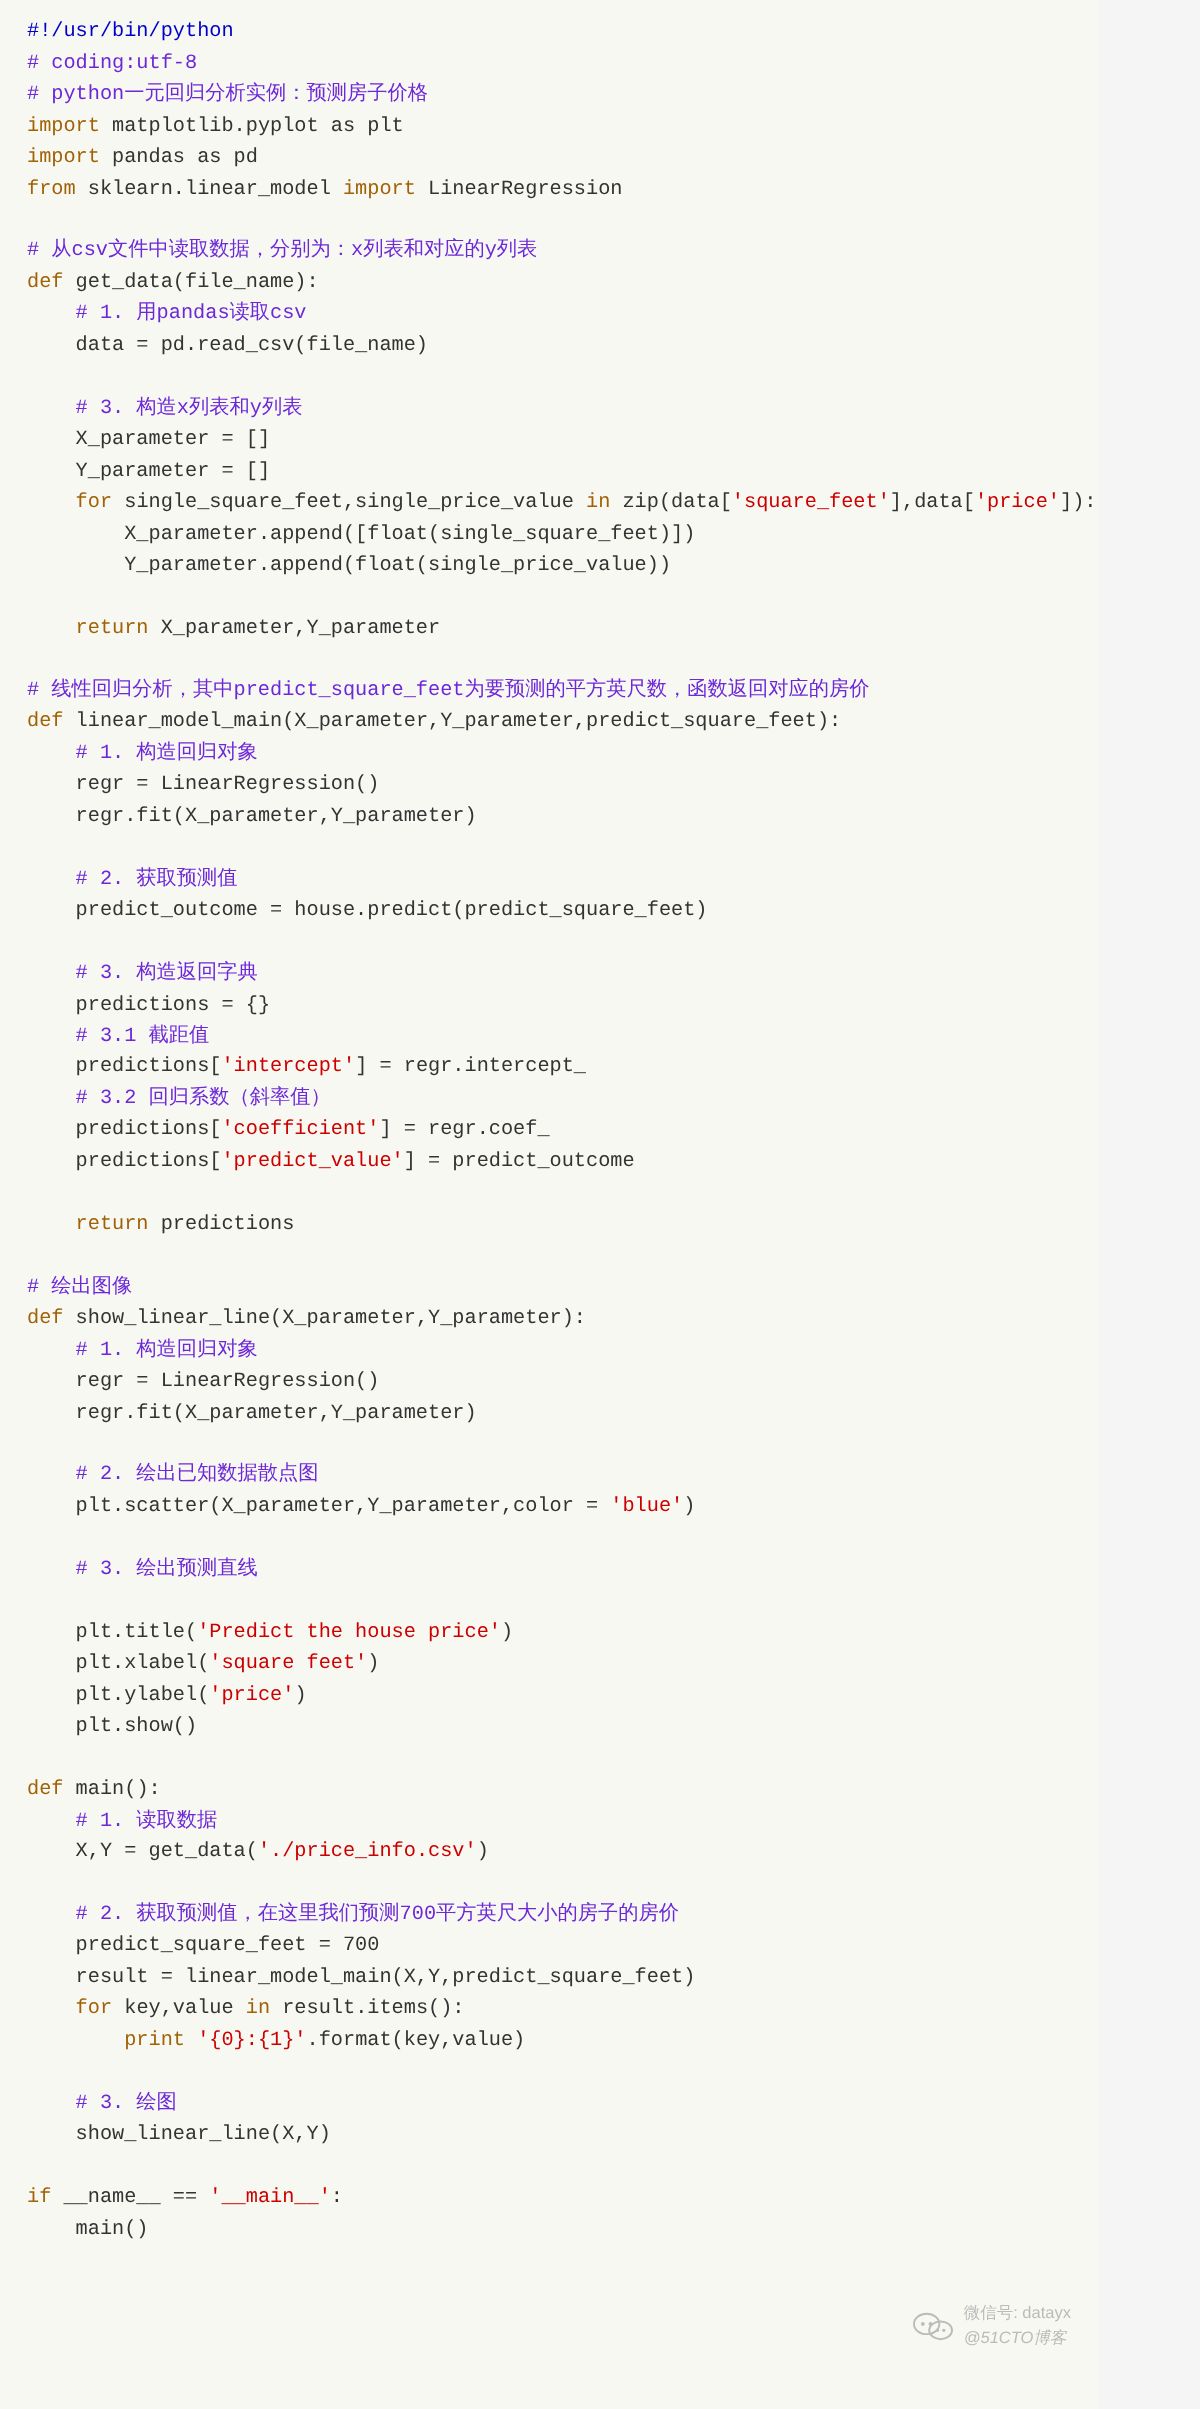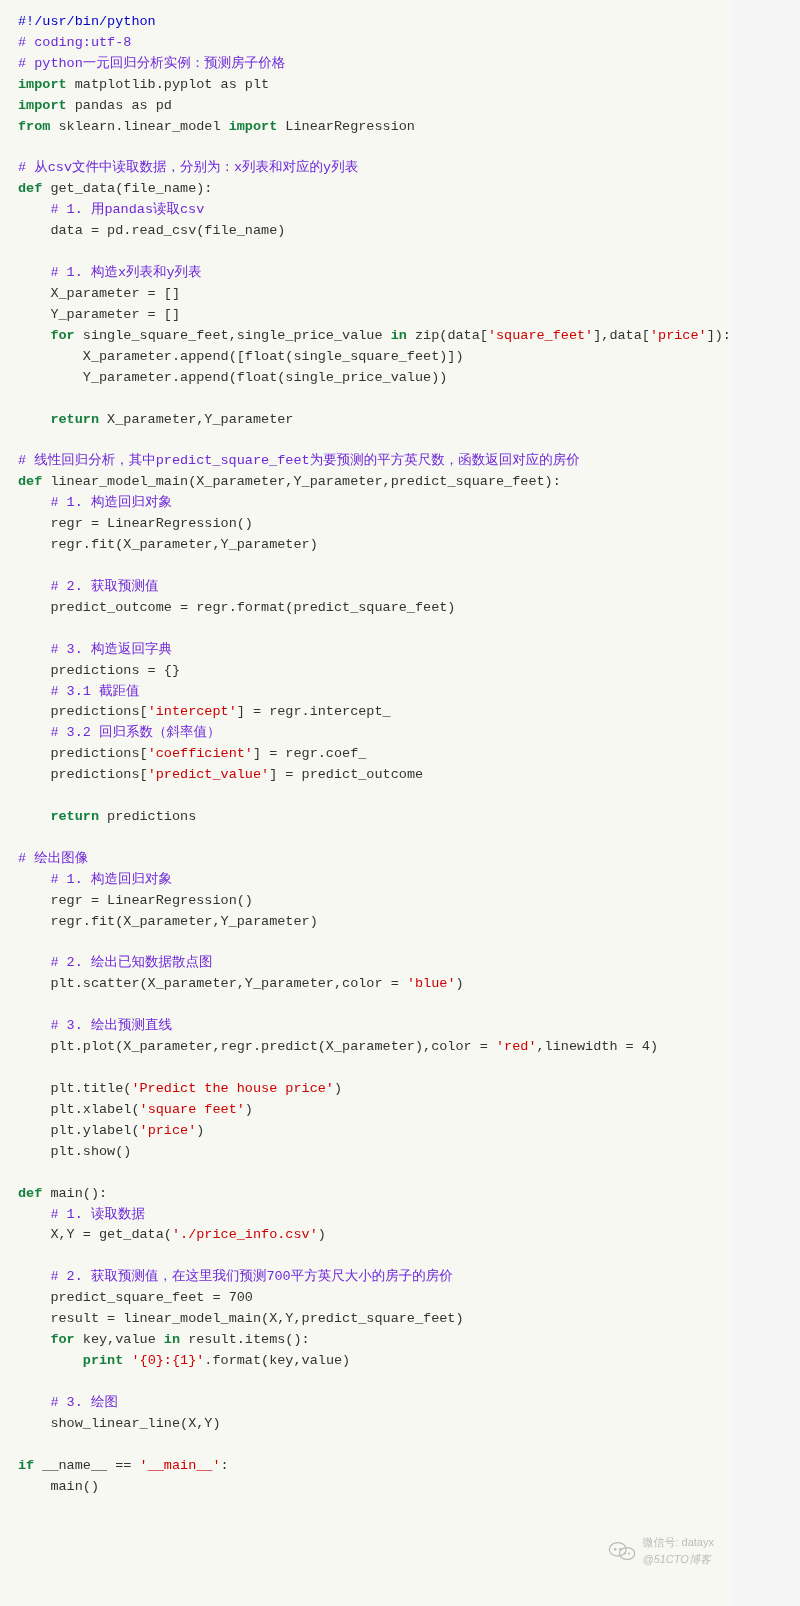--- a/index.html
+++ b/index.html
@@ -19,21 +19,21 @@
     }
     .code-block {
       padding: 0 18px;
     }
     .line {
       white-space: pre;
       display: block;
       min-height: 1.55em;
     }
     
-    .kw { color: #15803d; font-weight: bold; }
+    .kw { color: #a16207; font-weight: normal; }
     .comment { color: #6d28d9; }
     .string { color: #cc0000; }
     .shebang { color: #0000cc; }
     .watermark {
       position: absolute;
       bottom: 38px;
       right: 18px;
       color: #aaa;
       font-family: sans-serif;
       font-size: 12px;
@@ -56,58 +56,58 @@
       <span class="line"><span class="comment"># python一元回归分析实例：预测房子价格</span></span>
       <span class="line"><span class="kw"><span class="kw">import</span></span> matplotlib.pyplot as plt</span>
       <span class="line"><span class="kw"><span class="kw">import</span></span> pandas as pd</span>
       <span class="line"><span class="kw">from</span> sklearn.linear_model <span class="kw">import</span> LinearRegression</span>
       <span class="line">&nbsp;</span>
       <span class="line"><span class="comment"># 从csv文件中读取数据，分别为：x列表和对应的y列表</span></span>
       <span class="line"><span class="kw">def</span> get_data(file_name):</span>
       <span class="line"><span class="comment">    # 1. 用pandas读取csv</span></span>
       <span class="line">    data = pd.read_csv(file_name)</span>
       <span class="line">&nbsp;</span>
-      <span class="line"><span class="comment">    # 1. 构造x列表和y列表</span></span>
+      <span class="line"><span class="comment">    # 3. 构造x列表和y列表</span></span>
       <span class="line">    X_parameter = []</span>
       <span class="line">    Y_parameter = []</span>
       <span class="line">    <span class="kw">for</span> single_square_feet,single_price_value <span class="kw">in</span> zip(data[<span class="string">'square_feet'</span>],data[<span class="string">'price'</span>]):</span>
       <span class="line">        X_parameter.append([float(single_square_feet)])</span>
       <span class="line">        Y_parameter.append(float(single_price_value))</span>
       <span class="line">&nbsp;</span>
       <span class="line">    <span class="kw">return</span> X_parameter,Y_parameter</span>
       <span class="line">&nbsp;</span>
       <span class="line"><span class="comment"># 线性回归分析，其中predict_square_feet为要预测的平方英尺数，函数返回对应的房价</span></span>
       <span class="line"><span class="kw">def</span> linear_model_main(X_parameter,Y_parameter,predict_square_feet):</span>
       <span class="line"><span class="comment">    # 1. 构造回归对象</span></span>
       <span class="line">    regr = LinearRegression()</span>
       <span class="line">    regr.fit(X_parameter,Y_parameter)</span>
       <span class="line">&nbsp;</span>
       <span class="line"><span class="comment">    # 2. 获取预测值</span></span>
-      <span class="line">    predict_outcome = regr.format(predict_square_feet)</span>
+      <span class="line">    predict_outcome = house.predict(predict_square_feet)</span>
       <span class="line">&nbsp;</span>
       <span class="line"><span class="comment">    # 3. 构造返回字典</span></span>
       <span class="line">    predictions = {}</span>
       <span class="line"><span class="comment">    # 3.1 截距值</span></span>
       <span class="line">    predictions[<span class="string">'intercept'</span>] = regr.intercept_</span>
       <span class="line"><span class="comment">    # 3.2 回归系数（斜率值）</span></span>
       <span class="line">    predictions[<span class="string">'coefficient'</span>] = regr.coef_</span>
       <span class="line">    predictions[<span class="string">'predict_value'</span>] = predict_outcome</span>
       <span class="line">&nbsp;</span>
       <span class="line">    <span class="kw">return</span> predictions</span>
       <span class="line">&nbsp;</span>
       <span class="line"><span class="comment"># 绘出图像</span></span>
+      <span class="line"><span class="kw">def</span> show_linear_line(X_parameter,Y_parameter):</span>
       <span class="line"><span class="comment">    # 1. 构造回归对象</span></span>
       <span class="line">    regr = LinearRegression()</span>
       <span class="line">    regr.fit(X_parameter,Y_parameter)</span>
       <span class="line">&nbsp;</span>
       <span class="line"><span class="comment">    # 2. 绘出已知数据散点图</span></span>
       <span class="line">    plt.scatter(X_parameter,Y_parameter,color = <span class="string">'blue'</span>)</span>
       <span class="line">&nbsp;</span>
       <span class="line"><span class="comment">    # 3. 绘出预测直线</span></span>
-      <span class="line">    plt.plot(X_parameter,regr.predict(X_parameter),color = <span class="string">'red'</span>,linewidth = 4)</span>
       <span class="line">&nbsp;</span>
       <span class="line">    plt.title(<span class="string">'Predict the house price'</span>)</span>
       <span class="line">    plt.xlabel(<span class="string">'square feet'</span>)</span>
       <span class="line">    plt.ylabel(<span class="string">'price'</span>)</span>
       <span class="line">    plt.show()</span>
       <span class="line">&nbsp;</span>
       <span class="line"><span class="kw">def</span> main():</span>
       <span class="line"><span class="comment">    # 1. 读取数据</span></span>
       <span class="line">    X,Y = get_data(<span class="string">'./price_info.csv'</span>)</span>
       <span class="line">&nbsp;</span>

